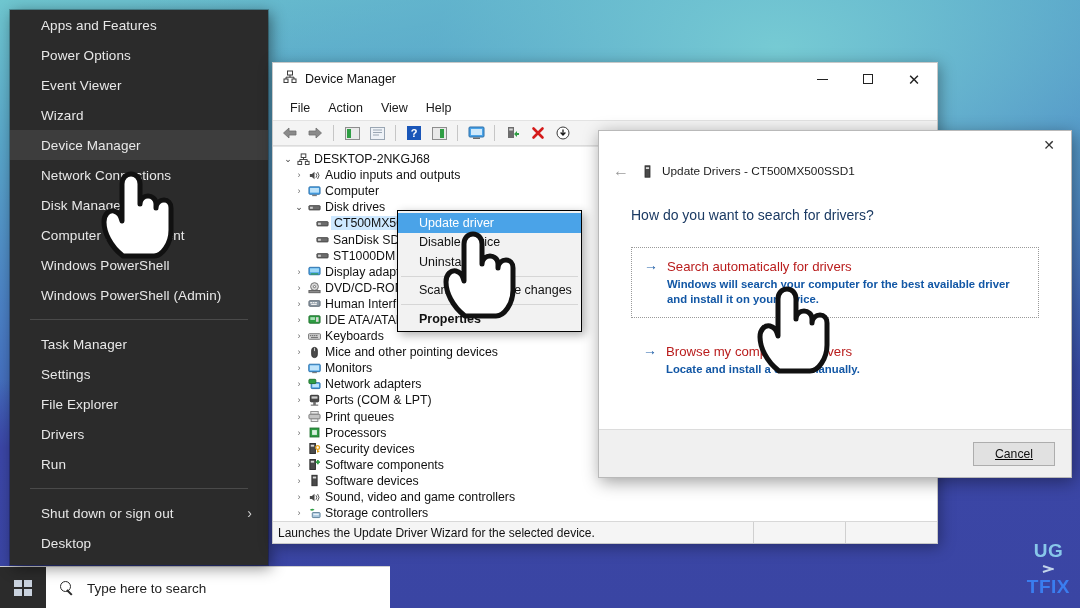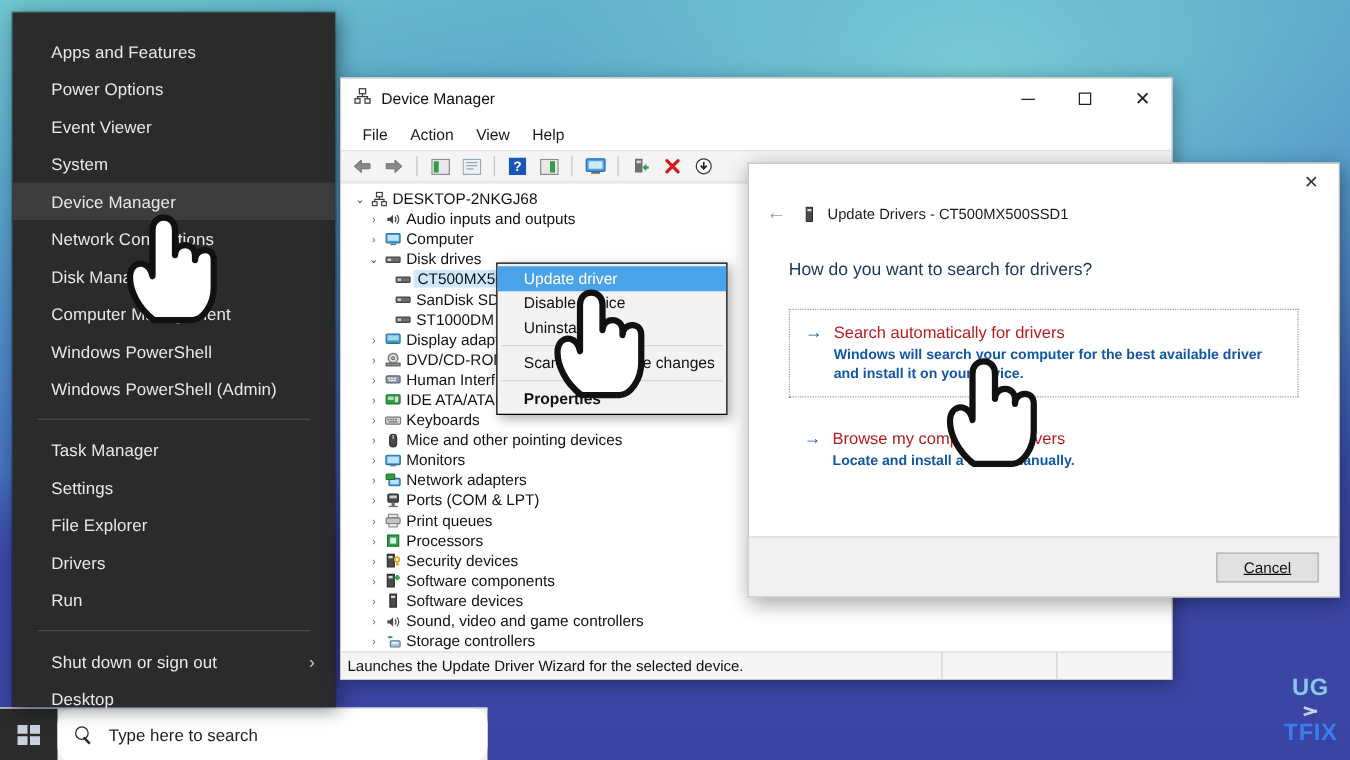--- a/index.html
+++ b/index.html
@@ -59,21 +59,21 @@
   #taskbar .start-btn {
     position:absolute; left:0; top:0; width: 46px; height: 42px;
     background: #2b2b2b;
     display:flex; align-items:center; justify-content:center;
   }
   .win-logo { width: 18px; height: 16px; display:grid;
      grid-template-columns: 1fr 1fr; grid-template-rows: 1fr 1fr; gap: 2px; }
   .win-logo span { background: #c9d2de; display:block; }
   #taskbar .search-box {
     position:absolute; left: 46px; top: 0; right: 0; height: 42px;
-    background: #ffffff; display:flex; align-items:center; padding-left: 14px; border-radius: 12px;
+    background: #ffffff; display:flex; align-items:center; padding-left: 14px;
   }
   #taskbar .search-icon {
     width: 15px; height: 15px; position: relative; margin-right: 12px; flex:none;
   }
   #taskbar .search-icon::before {
     content:""; position:absolute; left:0; top:0; width: 9px; height: 9px;
     border: 1.6px solid #2a2a2a; border-radius: 50%;
   }
   #taskbar .search-icon::after {
     content:""; position:absolute; left:7px; top:8px; width: 7px; height: 1.6px;
@@ -81,21 +81,20 @@
   }
   #taskbar .search-text { font-size: 13.5px; color: #1d1d1d; }
 
   
   #winx {
     position: absolute; left: 10px; top: 10px;
     width: 258px; height: 555px;
     background: #2b2b2b;
     box-shadow: 0 0 0 1px rgba(0,0,0,.25), 3px 3px 14px rgba(0,0,0,.45);
     color: #e9e9e9;
-    padding-top: 16px;
     font-size: 13.5px;
   }
   .winx-item {
     height: 30px; display:flex; align-items:center;
     padding-left: 31px; padding-right: 16px;
     color: #e8e8e8; letter-spacing: .1px;
   }
   .winx-item.selected { background: #3d3d3d; }
   .winx-sep {
     height: 1px; background: #4a4a4a; margin: 9px 20px 9px 20px;
@@ -277,21 +276,21 @@
     <div class="winx-item">
       <span>Apps and Features</span>
     </div>
     <div class="winx-item">
       <span>Power Options</span>
     </div>
     <div class="winx-item">
       <span>Event Viewer</span>
     </div>
     <div class="winx-item">
-      <span>System</span>
+      <span>Wizard</span>
     </div>
     <div class="winx-item selected">
       <span>Device Manager</span>
     </div>
     <div class="winx-item">
       <span>Network Connections</span>
     </div>
     <div class="winx-item">
       <span>Disk Management</span>
     </div>

